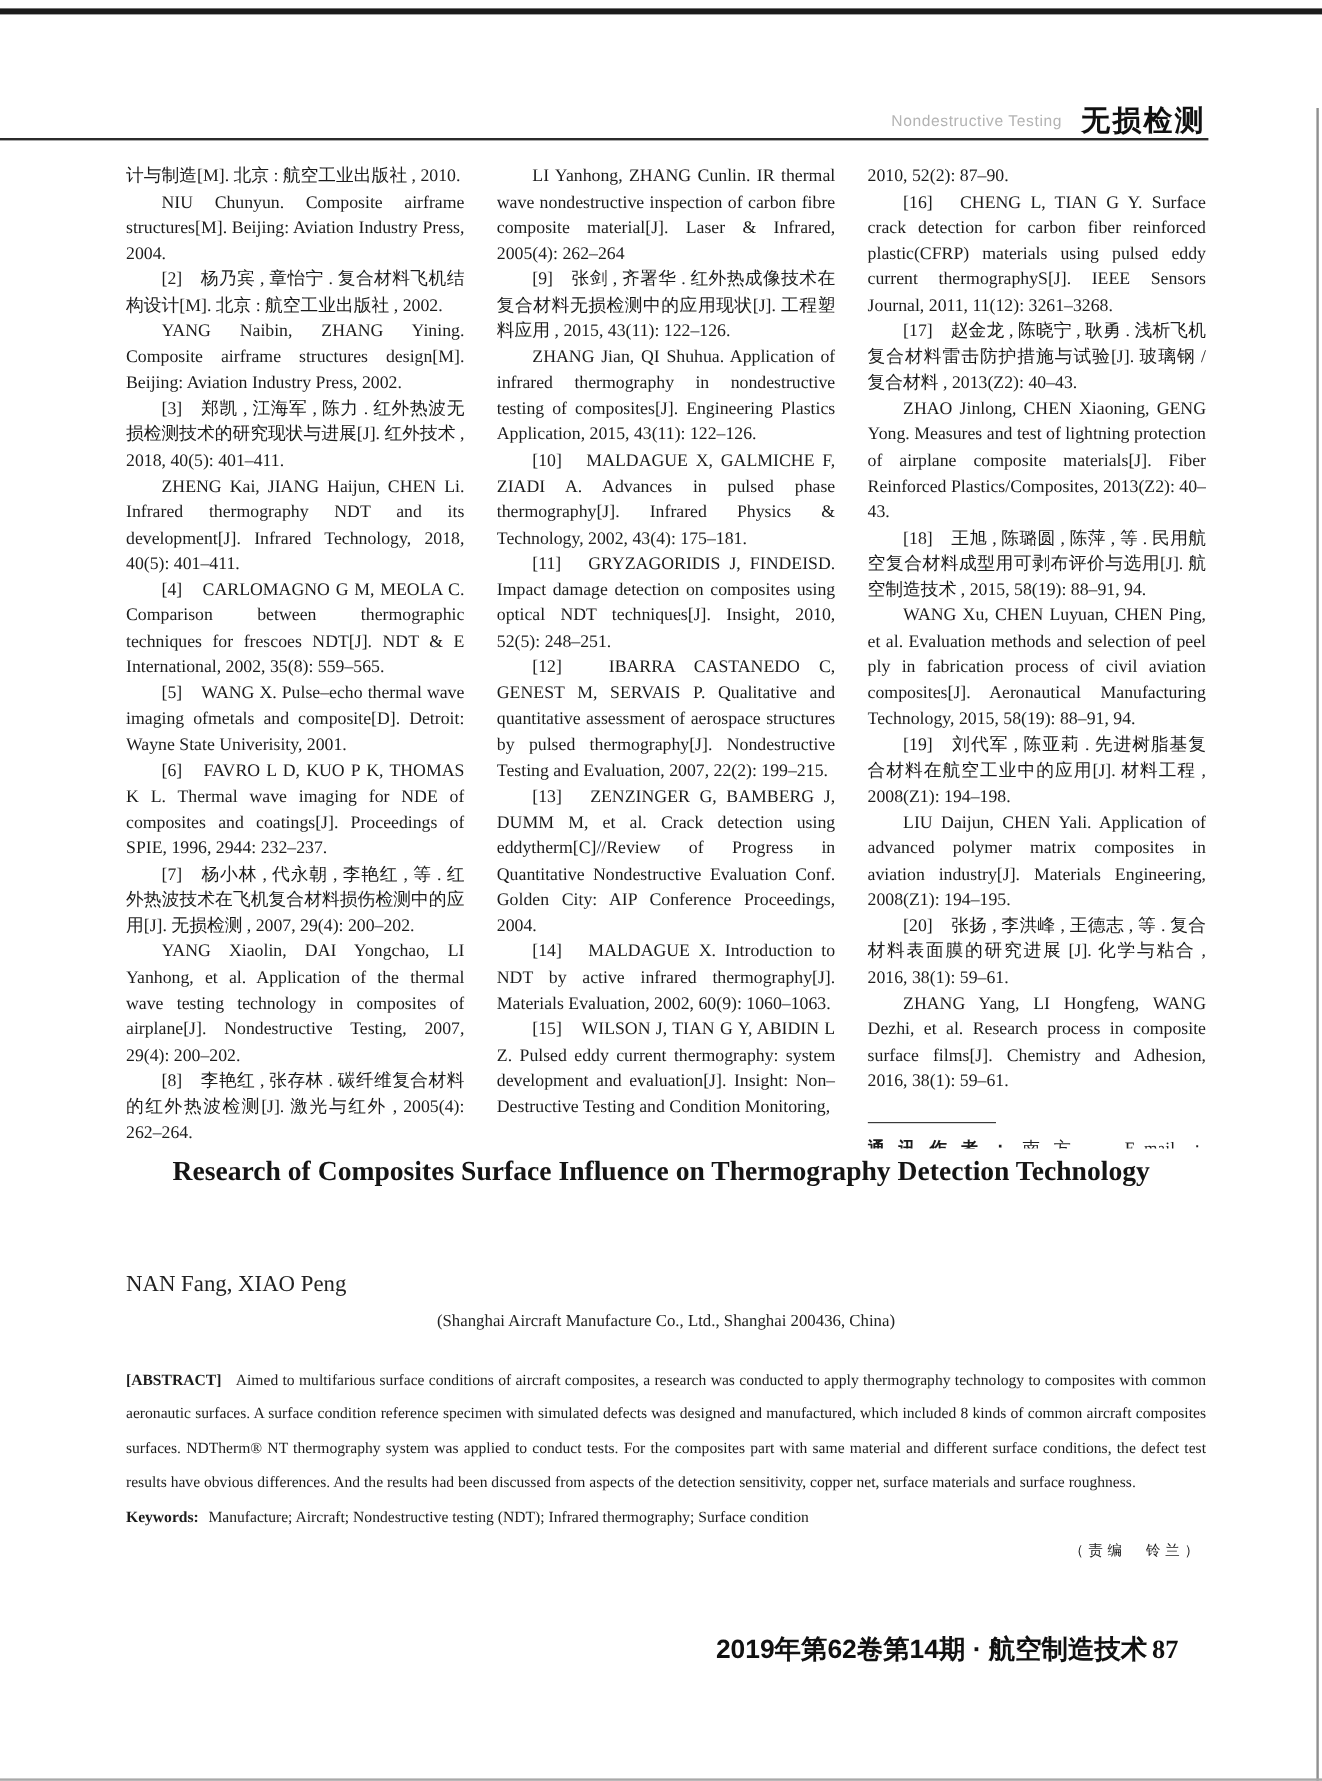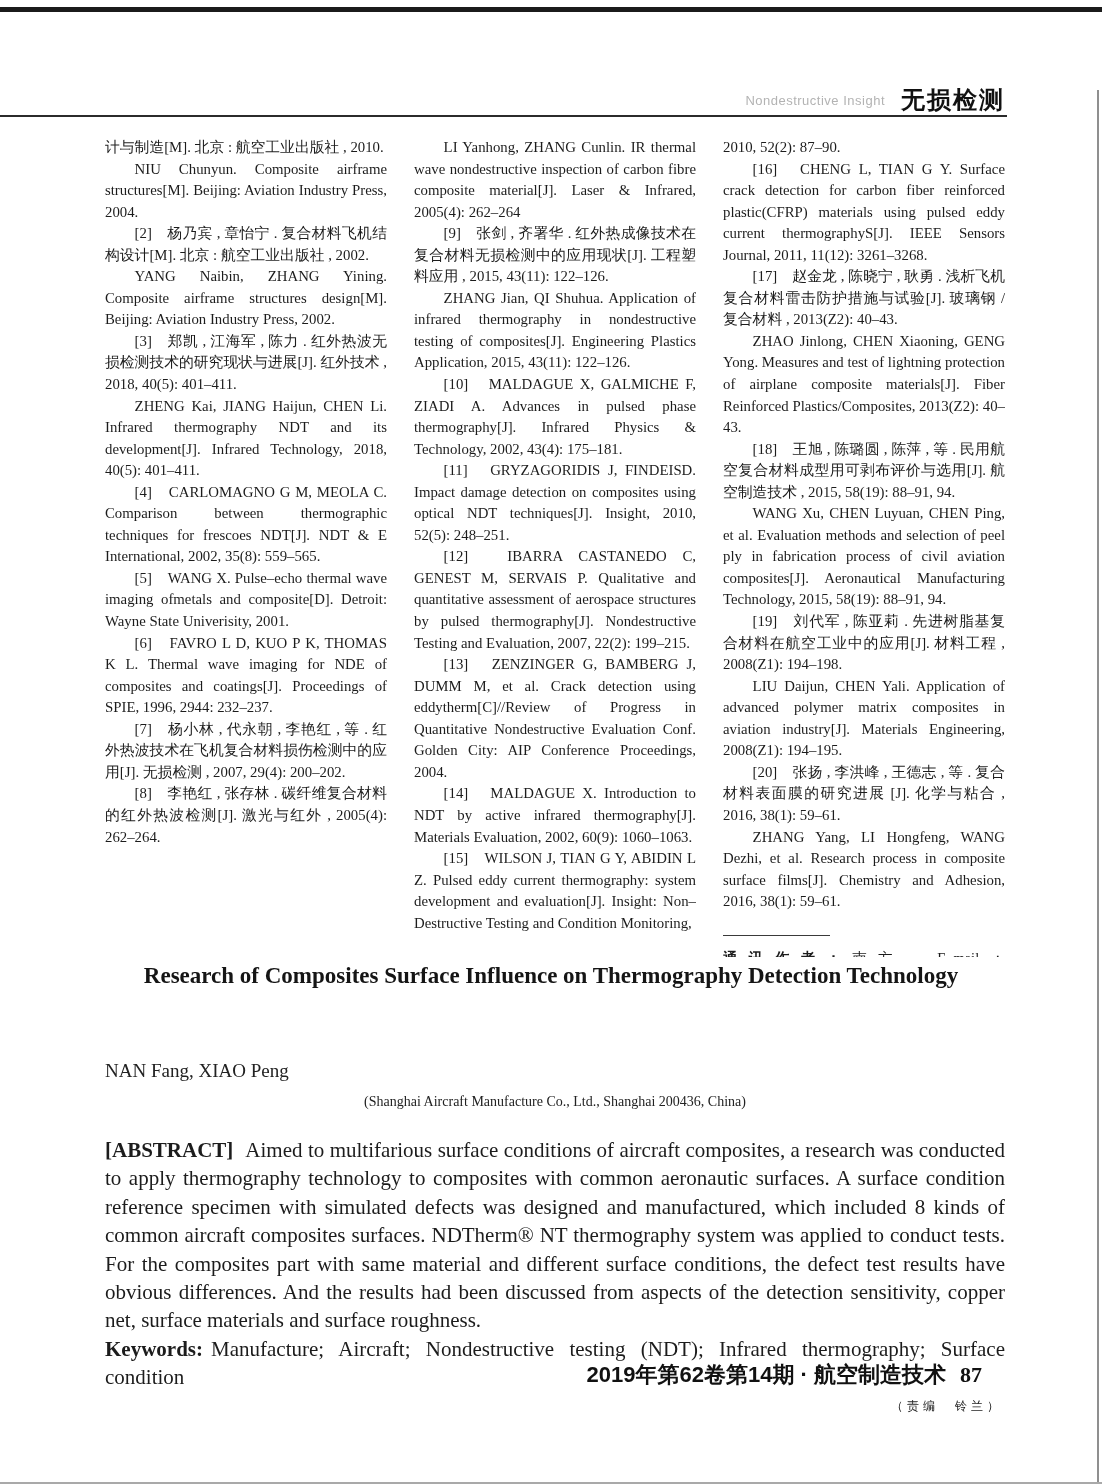--- a/index.html
+++ b/index.html
@@ -31,54 +31,55 @@
   .contact p{margin:0;font-size:14.5px;line-height:21px;}
   .contact b{font-family:"Liberation Sans","DejaVu Sans",sans-serif;font-weight:bold;}
 
   
   .article-title{position:absolute;top:958px;left:111px;width:880px;text-align:center;
                  font-size:23px;font-weight:bold;line-height:36px;color:#151515;}
   .article-authors{position:absolute;top:1060px;left:105px;width:900px;font-size:19px;color:#222;}
   .article-affiliation{position:absolute;top:1094px;left:105px;width:900px;text-align:center;font-size:14px;color:#222;}
 
   .abstract-block{position:absolute;top:1136px;left:105px;width:900px;}
-  .abstract-block p{margin:0;font-size:21px;line-height:28.4px;text-align:justify;color:#1c1c1c;}
+  .abstract-block p{margin:0;font-size:13px;line-height:28.4px;text-align:justify;color:#1c1c1c;}
   .abstract-label{font-weight:bold;margin-right:12px;}
   .keywords-label{font-weight:bold;margin-right:8px;}
   .editor-note{margin-top:6px;text-align:right;font-size:12px;padding-right:2px;letter-spacing:4px;color:#1c1c1c;}
 
   .page-footer{position:absolute;top:1360px;right:120px;white-space:nowrap;}
   .issue{font-family:"Liberation Sans","DejaVu Sans",sans-serif;font-weight:bold;font-size:22px;color:#111;margin-left:43px;}
-  .pagenum{font-weight:bold;font-size:22px;margin-left:10px;color:#111;}
+  .pagenum{font-weight:bold;font-size:22px;margin-left:0;color:#111;}
 </style>
 </head>
 <body>
 
 <div class="top-bar"></div>
 <div class="right-edge"></div>
 <div class="bottom-edge"></div>
 
 <div class="header">
-  <span class="journal-en">Nondestructive Insight</span>
+  <span class="journal-en">Nondestructive Testing</span>
   <span class="journal-cn">无损检测</span>
 </div>
 <div class="header-rule"></div>
 
 <div class="refs">
   <div class="ref-col">
       <p class="ref-para">计与制造[M]. 北京 : 航空工业出版社 , 2010.</p>
       <p class="ref-para indent">NIU Chunyun. Composite airframe structures[M]. Beijing: Aviation Industry Press, 2004.</p>
       <p class="ref-para indent">[2]　杨乃宾 , 章怡宁 . 复合材料飞机结构设计[M]. 北京 : 航空工业出版社 , 2002.</p>
       <p class="ref-para indent">YANG Naibin, ZHANG Yining. Composite airframe structures design[M]. Beijing: Aviation Industry Press, 2002.</p>
       <p class="ref-para indent">[3]　郑凯 , 江海军 , 陈力 . 红外热波无损检测技术的研究现状与进展[J]. 红外技术 , 2018, 40(5): 401–411.</p>
       <p class="ref-para indent">ZHENG Kai, JIANG Haijun, CHEN Li. Infrared thermography NDT and its development[J]. Infrared Technology, 2018, 40(5): 401–411.</p>
       <p class="ref-para indent">[4]　CARLOMAGNO G M, MEOLA C. Comparison between thermographic techniques for frescoes NDT[J]. NDT &amp; E International, 2002, 35(8): 559–565.</p>
       <p class="ref-para indent">[5]　WANG X. Pulse–echo thermal wave imaging ofmetals and composite[D]. Detroit: Wayne State Univerisity, 2001.</p>
       <p class="ref-para indent">[6]　FAVRO L D, KUO P K, THOMAS K L. Thermal wave imaging for NDE of composites and coatings[J]. Proceedings of SPIE, 1996, 2944: 232–237.</p>
       <p class="ref-para indent">[7]　杨小林 , 代永朝 , 李艳红 , 等 . 红外热波技术在飞机复合材料损伤检测中的应用[J]. 无损检测 , 2007, 29(4): 200–202.</p>
+      <p class="ref-para indent">YANG Xiaolin, DAI Yongchao, LI Yanhong, et al. Application of the thermal wave testing technology in composites of airplane[J]. Nondestructive Testing, 2007, 29(4): 200–202.</p>
       <p class="ref-para indent">[8]　李艳红 , 张存林 . 碳纤维复合材料的红外热波检测[J]. 激光与红外 , 2005(4): 262–264.</p>
     </div>
   <div class="ref-col">
       <p class="ref-para indent">LI Yanhong, ZHANG Cunlin. IR thermal wave nondestructive inspection of carbon fibre composite material[J]. Laser &amp; Infrared, 2005(4): 262–264</p>
       <p class="ref-para indent">[9]　张剑 , 齐署华 . 红外热成像技术在复合材料无损检测中的应用现状[J]. 工程塑料应用 , 2015, 43(11): 122–126.</p>
       <p class="ref-para indent">ZHANG Jian, QI Shuhua. Application of infrared thermography in nondestructive testing of composites[J]. Engineering Plastics Application, 2015, 43(11): 122–126.</p>
       <p class="ref-para indent">[10]　MALDAGUE X, GALMICHE F, ZIADI A. Advances in pulsed phase thermography[J]. Infrared Physics &amp; Technology, 2002, 43(4): 175–181.</p>
       <p class="ref-para indent">[11]　GRYZAGORIDIS J, FINDEISD. Impact damage detection on composites using optical NDT techniques[J]. Insight, 2010, 52(5): 248–251.</p>
       <p class="ref-para indent">[12]　IBARRA CASTANEDO C, GENEST M, SERVAIS P. Qualitative and quantitative assessment of aerospace structures by pulsed thermography[J]. Nondestructive Testing and Evaluation, 2007, 22(2): 199–215.</p>
       <p class="ref-para indent">[13]　ZENZINGER G, BAMBERG J, DUMM M, et al. Crack detection using eddytherm[C]//Review of Progress in Quantitative Nondestructive Evaluation Conf. Golden City: AIP Conference Proceedings, 2004.</p>

